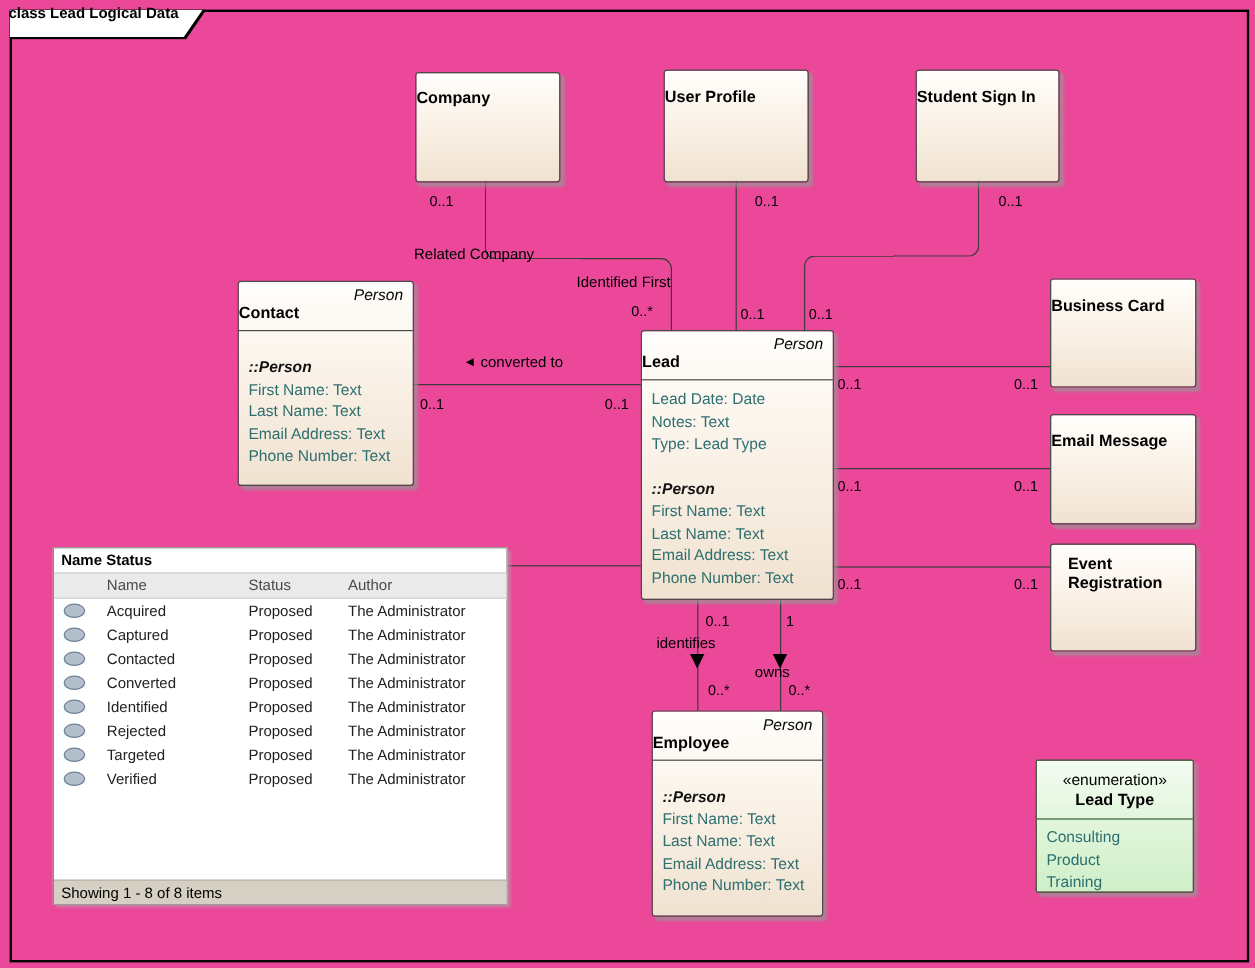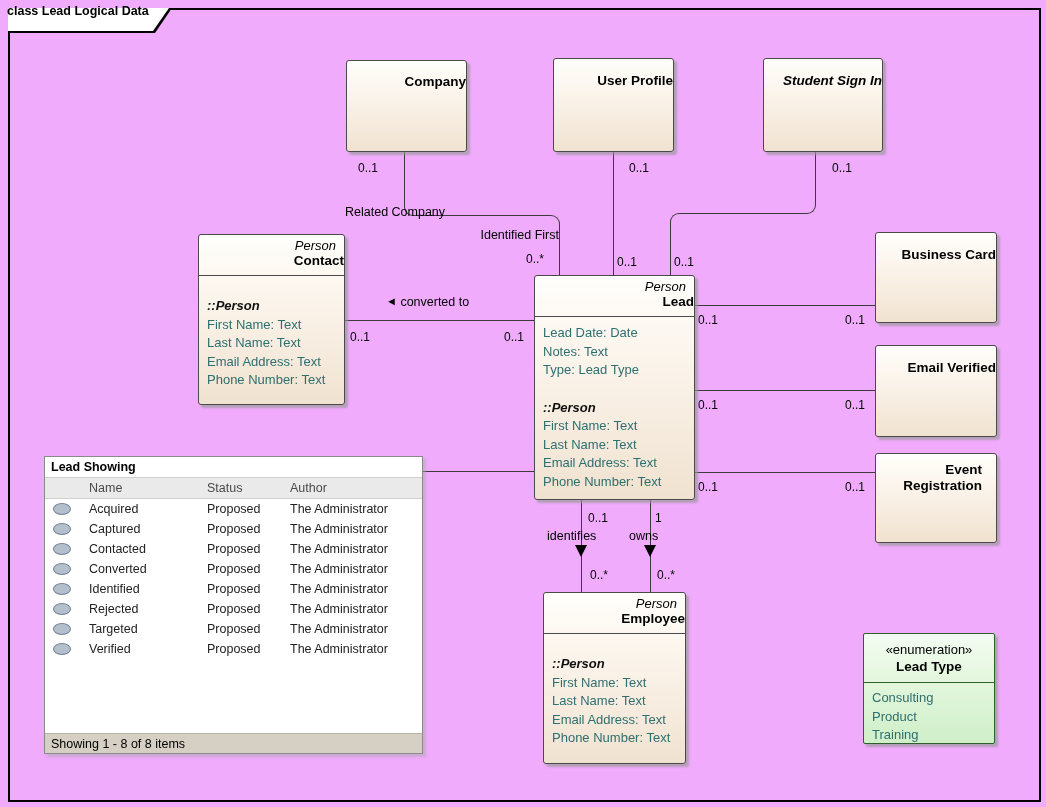--- a/index.html
+++ b/index.html
@@ -1,29 +1,29 @@
 <!DOCTYPE html>
 <html><head>
 <meta charset="utf-8">
 <style>
   html,body{margin:0;padding:0;background:#fff;}
-  #canvas{position:relative;width:1046px;height:807px;background:#f0abfc;
+  #canvas{position:relative;width:1046px;height:807px;background:#ec4899;
     font-family:"Liberation Sans",sans-serif;color:#000;overflow:hidden;}
   
   .frame{position:absolute;left:8px;top:8px;width:1029px;height:790px;border:2px solid #000;}
   .tab-outer{position:absolute;left:8px;top:8px;width:164px;height:25px;background:#000;
     clip-path:polygon(0 0,164px 0,147px 25px,0 25px);}
   .tab-inner{position:absolute;left:0;top:0;width:161px;height:23px;background:#fff;
     clip-path:polygon(0 0,161px 0,145px 23px,0 23px);}
   .tab-title{position:absolute;left:7px;top:4px;font-size:12.5px;font-weight:bold;white-space:nowrap;}
   
   .cls{position:absolute;border:1px solid #4a4a4a;border-radius:3px;
     background:linear-gradient(180deg,#fffefb 0%,#faf2e8 45%,#f0e2d0 100%);
     box-shadow:3px 3px 2px rgba(150,150,150,.65);font-size:13px;}
-  .cls .title{font-weight:bold;font-size:13.5px;text-align:right;line-height:16px;}
+  .cls .title{font-weight:bold;font-size:13.5px;text-align:left;line-height:16px;}
   .stereo{font-style:italic;font-size:13px;text-align:right;padding:3px 8px 0 0;line-height:15px;}
   .sep{border-top:1px solid #4a4a4a;margin-top:6px;}
   .attrs{padding:7px 6px 4px 8px;}
   .attr{color:#2e6f6f;line-height:18.5px;white-space:nowrap;}
   .inh{font-style:italic;font-weight:bold;color:#111;line-height:18.5px;margin-top:14px;}
   .gap{height:5px;}
   
   .enum{position:absolute;border:1px solid #2f5f2f;border-radius:2px;
     background:linear-gradient(180deg,#f4fcf2 0%,#e2f6dc 45%,#cfefc9 100%);
     box-shadow:3px 3px 2px rgba(150,150,150,.65);font-size:13px;}
@@ -113,37 +113,37 @@
   <div class="lbl" style="left:845px;top:398px;">0..1</div>
 
   <div class="lbl" style="left:698px;top:480px;">0..1</div>
   <div class="lbl" style="left:845px;top:480px;">0..1</div>
 
   <div class="lbl" style="left:588px;top:511px;">0..1</div>
   <div class="lbl13" style="left:547px;top:529px;">identifies</div>
   <div class="lbl" style="left:590px;top:568px;">0..*</div>
 
   <div class="lbl" style="left:655px;top:511px;">1</div>
-  <div class="lbl13" style="left:629px;top:529px;">owns</div>
+  <div class="lbl13" style="left:629px;top:553px;">owns</div>
   <div class="lbl" style="left:657px;top:568px;">0..*</div>
 
   <div class="cls" style="left:346px;top:60px;width:119px;height:90px;">
     <div class="title" style="padding-top:13px;">Company</div>
   </div>
   <div class="cls" style="left:553px;top:58px;width:119px;height:92px;">
     <div class="title" style="padding-top:14px;">User Profile</div>
   </div>
-  <div class="cls" style="left:763px;top:58px;width:118px;height:92px;font-style:italic;">
+  <div class="cls" style="left:763px;top:58px;width:118px;height:92px;">
     <div class="title" style="padding-top:14px;">Student Sign In</div>
   </div>
   <div class="cls" style="left:875px;top:232px;width:120px;height:89px;">
     <div class="title" style="padding-top:14px;">Business Card</div>
   </div>
   <div class="cls" style="left:875px;top:345px;width:120px;height:90px;">
-    <div class="title" style="padding-top:14px;">Email Verified</div>
+    <div class="title" style="padding-top:14px;">Email Message</div>
   </div>
   <div class="cls" style="left:875px;top:453px;width:120px;height:88px;">
     <div class="title" style="padding:8px 14px 0 14px;">Event Registration</div>
   </div>
 
   <div class="cls" style="left:198px;top:234px;width:145px;height:169px;">
     <div class="stereo">Person</div>
     <div class="title">Contact</div>
     <div class="sep"></div>
     <div class="attrs">
@@ -190,21 +190,21 @@
     <div class="title">Lead Type</div>
     <div class="sep"></div>
     <div style="padding-top:6px;">
       <div class="lit">Consulting</div>
       <div class="lit">Product</div>
       <div class="lit">Training</div>
     </div>
   </div>
 
   <div class="lstable">
-    <div class="ls-title">Lead Showing</div>
+    <div class="ls-title">Name Status</div>
     <div class="ls-head">
       <div class="col-icon"></div>
       <div class="col-name">Name</div>
       <div class="col-status">Status</div>
       <div class="col-author">Author</div>
     </div>
     <div class="ls-row">
       <div class="col-icon">
           <span class="oval"></span>
         </div>

